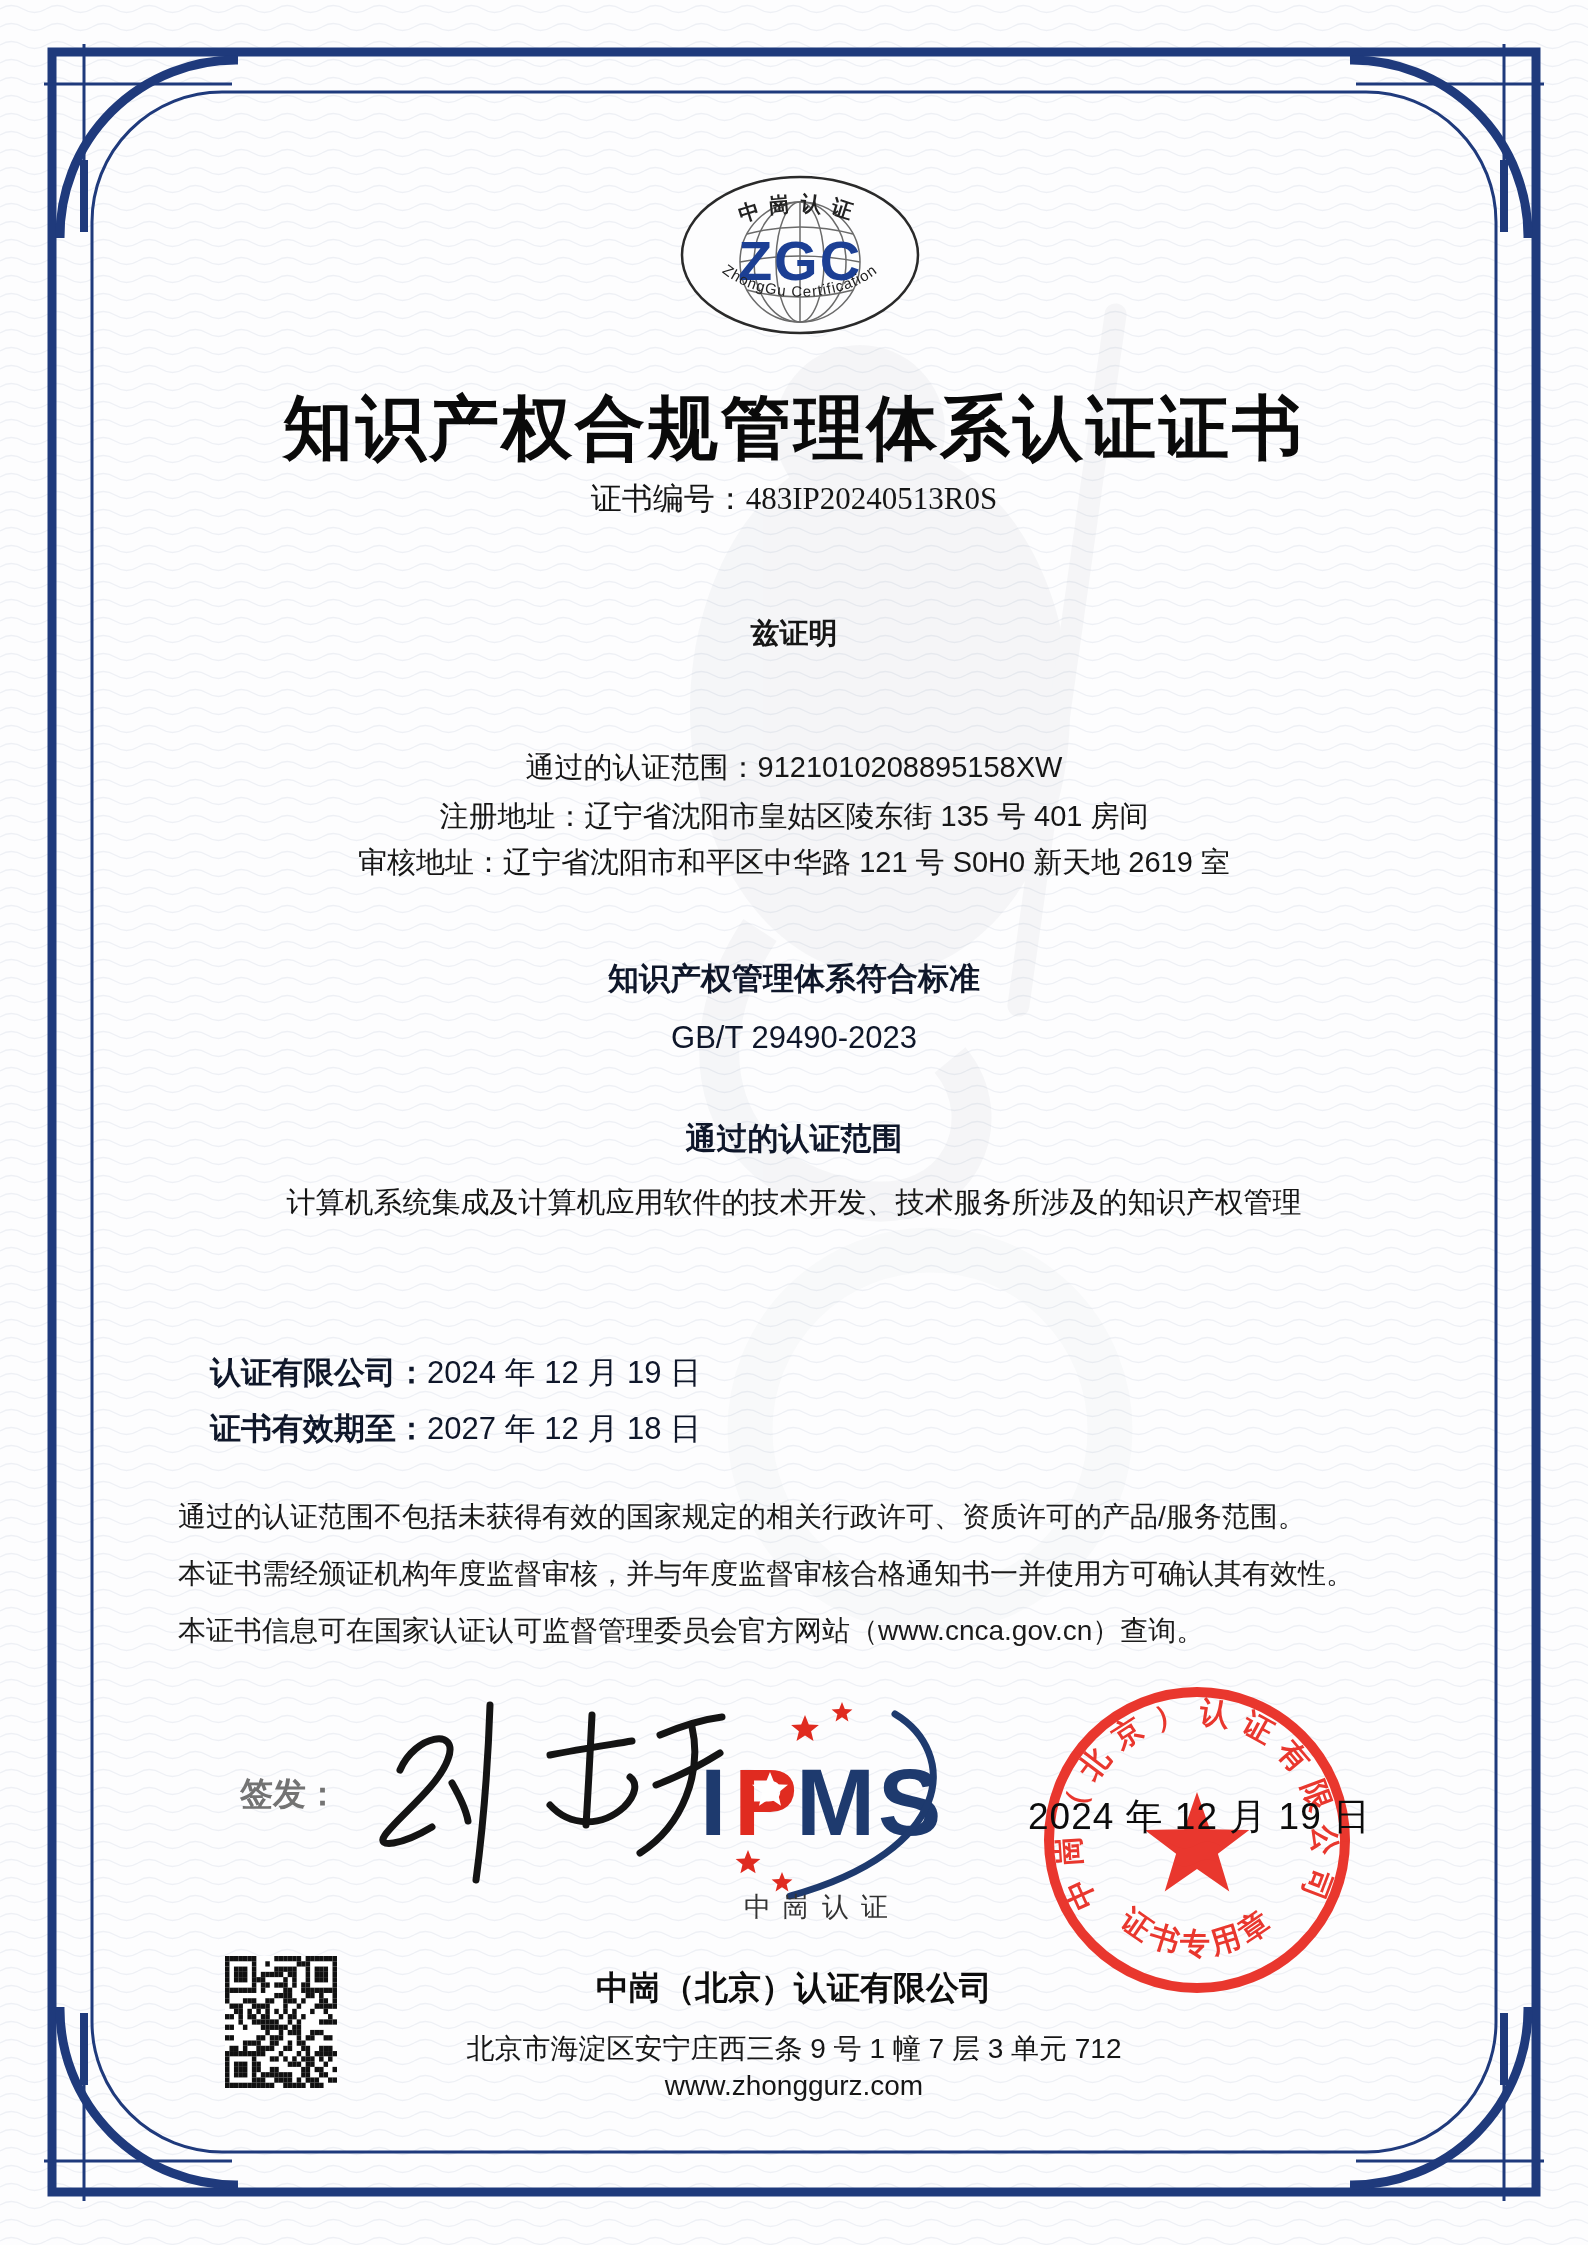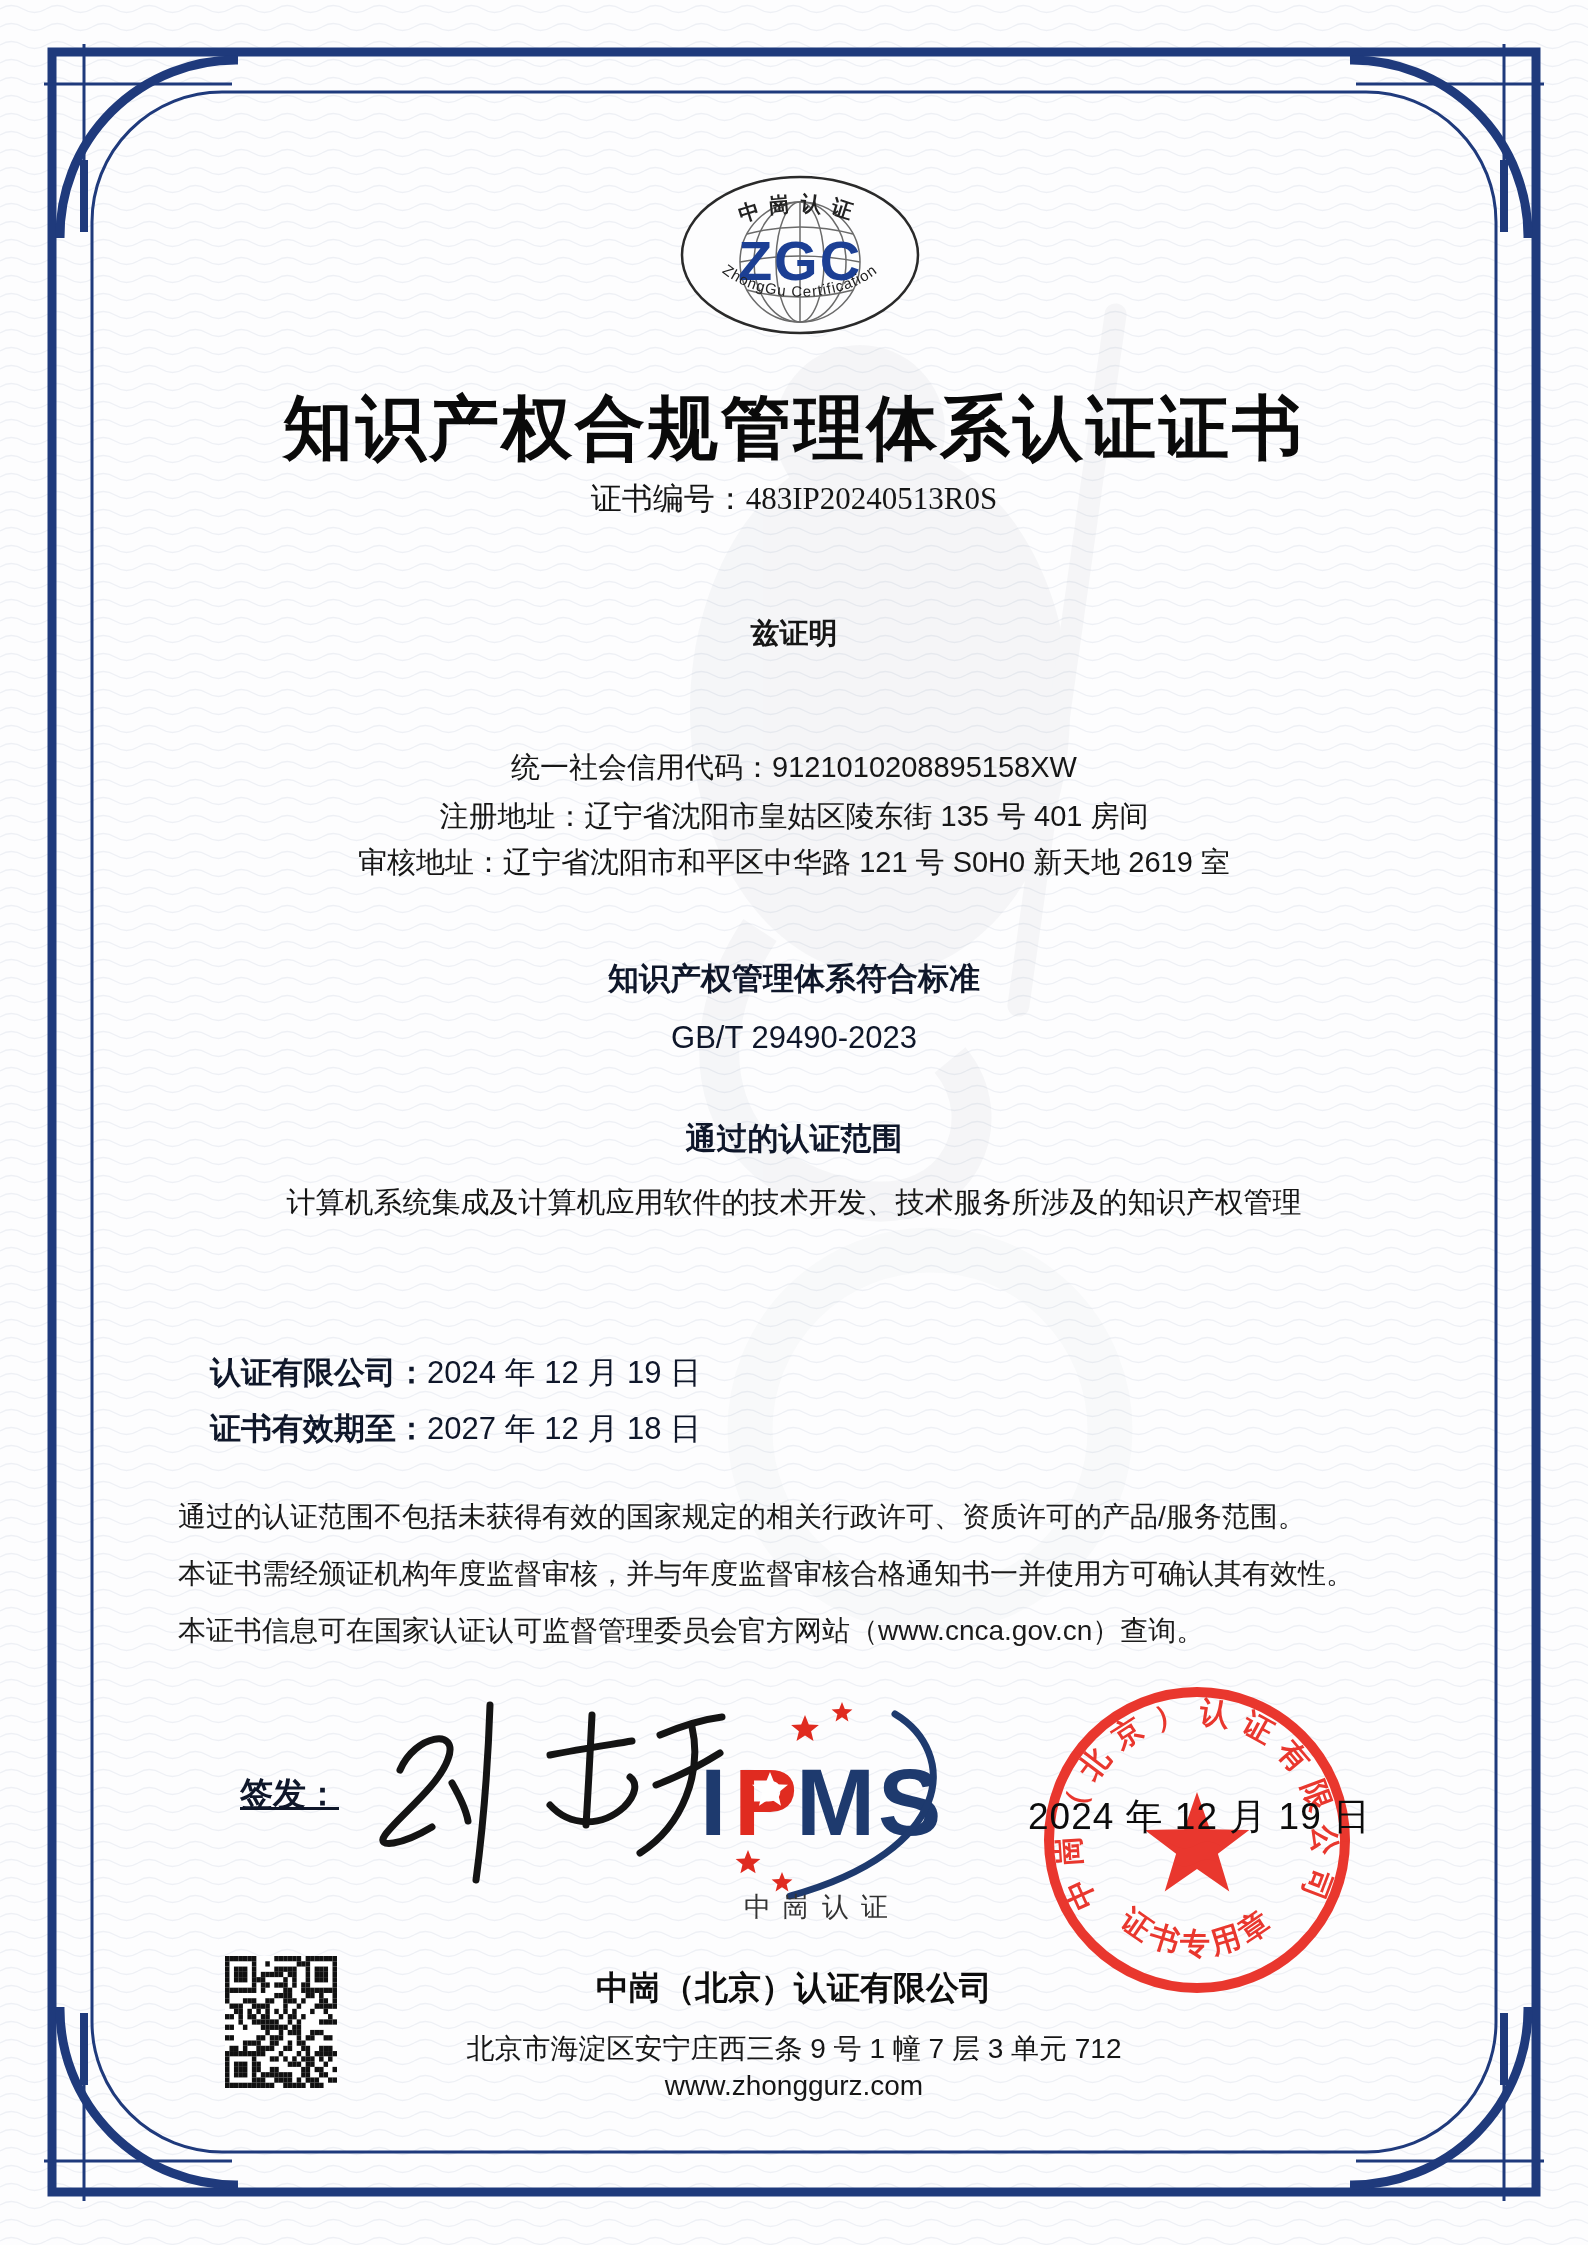--- a/index.html
+++ b/index.html
@@ -16,21 +16,21 @@
   .title{font-size:70px;font-weight:900;letter-spacing:3px;color:#0a0a0a;}
   .certno{font-size:31px;font-family:"Liberation Serif","DejaVu Serif",serif;color:#151515;}
   .h-bold{font-weight:800;color:#0e0e0e;}
   .body-line{font-size:29px;color:#161616;}
   .dates{font-size:31px;color:#0f172a;}
   .dates b{font-weight:800;}
   .disc{font-size:28px;line-height:57px;color:#1a1a1a;text-align:left;}
   .foot-co{font-size:33px;font-weight:800;color:#0d0d0d;}
   .foot-sm{font-size:28px;color:#161616;}
   .seal-date{font-size:37px;color:#0c0c0c;letter-spacing:1px;white-space:nowrap;}
-  .sign-label{font-size:33px;font-weight:800;color:#0f172a;text-decoration:underline;}
+  .sign-label{font-size:33px;font-weight:800;color:#737373;}
 </style>
 </head>
 <body>
 
 <div class="page">
 
   <svg class="abs" style="left:0;top:0;z-index:0;" width="1588" height="2245" viewBox="0 0 1588 2245">
     <defs>
       <pattern id="wv" width="46" height="18" patternUnits="userSpaceOnUse">
         <path d="M0 9 Q 11.5 2 23 9 T 46 9" fill="none" stroke="#e2e6ee" stroke-width="1.4"></path>
@@ -85,21 +85,21 @@
     <text font-size="15" fill="#222" letter-spacing="1">
       <textPath href="#zgcBot" startOffset="50%" text-anchor="middle">ZhongGu Certification</textPath>
     </text>
   </svg>
 
   <div class="ctr z2 title" style="top:382px;">知识产权合规管理体系认证证书</div>
   <div class="ctr z2 certno" style="top:478px;text-align:center;">证书编号：483IP20240513R0S</div>
 
   <div class="ctr z2 body-line h-bold" style="top:614px;">兹证明</div>
 
-  <div class="ctr z2 body-line" style="top:748px;">统一社会信用代码：9121010208895158XW</div>
+  <div class="ctr z2 body-line" style="top:748px;">通过的认证范围：9121010208895158XW</div>
   <div class="ctr z2 body-line" style="top:797px;">注册地址：辽宁省沈阳市皇姑区陵东街 135 号 401 房间</div>
   <div class="ctr z2 body-line" style="top:843px;">审核地址：辽宁省沈阳市和平区中华路 121 号 S0H0 新天地 2619 室</div>
 
   <div class="ctr z2 dates h-bold" style="top:958px;">知识产权管理体系符合标准</div>
   <div class="ctr z2 dates" style="top:1020px;">GB/T 29490-2023</div>
 
   <div class="ctr z2 body-line" style="top:1183px;">计算机系统集成及计算机应用软件的技术开发、技术服务所涉及的知识产权管理</div>
   <div class="ctr z2 dates h-bold" style="top:1118px;">通过的认证范围</div>
 
   <div class="abs z2 dates" style="left:210px;top:1352px;">

